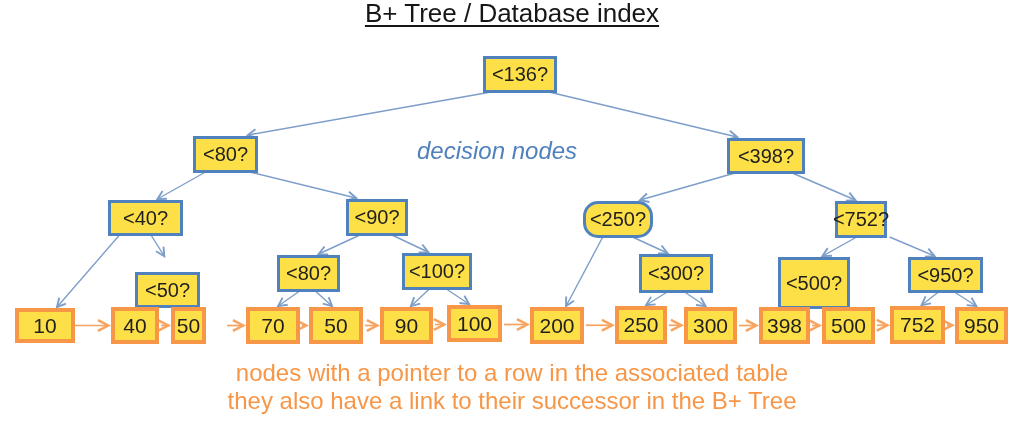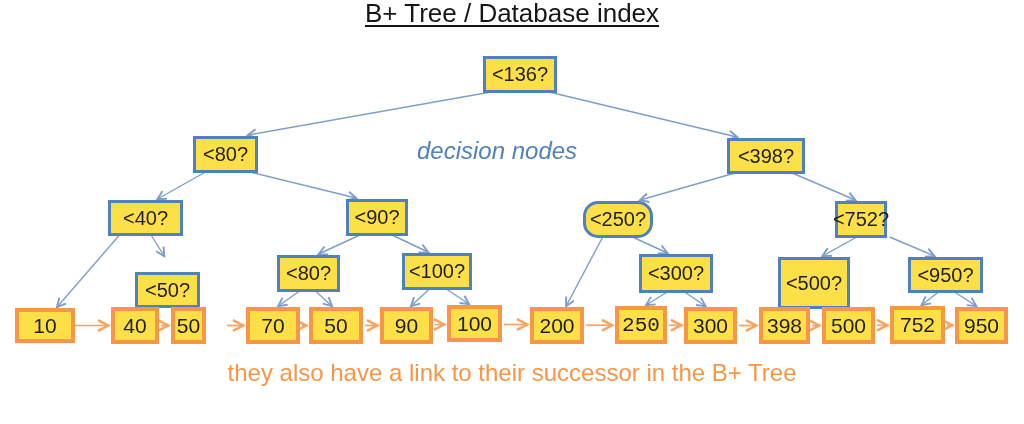--- a/index.html
+++ b/index.html
@@ -83,20 +83,21 @@
       <line x1="504" y1="324.5" x2="527" y2="324.5" class="edge-orange" marker-end="url(#arrow-orange)"></line>
       <line x1="586" y1="325.25" x2="612" y2="325.25" class="edge-orange" marker-end="url(#arrow-orange)"></line>
       <line x1="669" y1="325.25" x2="681" y2="325.25" class="edge-orange" marker-end="url(#arrow-orange)"></line>
       <line x1="739" y1="325.5" x2="756" y2="325.5" class="edge-orange" marker-end="url(#arrow-orange)"></line>
       <line x1="812" y1="325.5" x2="819" y2="325.5" class="edge-orange" marker-end="url(#arrow-orange)"></line>
       <line x1="877" y1="325.25" x2="887" y2="325.25" class="edge-orange" marker-end="url(#arrow-orange)"></line>
       <line x1="947" y1="325.25" x2="952" y2="325.25" class="edge-orange" marker-end="url(#arrow-orange)"></line>
     </svg>
 
   <div class="leaf-note">
+    <div>nodes with a pointer to a row in the associated table</div>
     <div>they also have a link to their successor in the B+ Tree</div>
   </div>
 <div class="node decision" style="left: 483px; top: 56px; width: 74px; height: 37px;">&lt;136?</div>
     <div class="node decision" style="left: 193px; top: 136px; width: 65px; height: 37px;">&lt;80?</div>
     <div class="node decision" style="left: 727px; top: 138px; width: 78px; height: 36px;">&lt;398?</div>
     <div class="node decision" style="left: 108px; top: 200px; width: 75px; height: 36px;">&lt;40?</div>
     <div class="node decision" style="left: 346px; top: 199px; width: 62px; height: 37px;">&lt;90?</div>
     <div class="node decision" style="left: 583px; top: 201px; width: 70px; height: 37px; border-radius: 15px;">&lt;250?</div>
     <div class="node decision" style="left: 835px; top: 201px; width: 52px; height: 37px;">&lt;752?</div>
     <div class="node decision" style="left: 135px; top: 272px; width: 65px; height: 36px;">&lt;50?</div>
@@ -106,19 +107,19 @@
     <div class="node decision" style="left: 778px; top: 257px; width: 72px; height: 52px;">&lt;500?</div>
     <div class="node decision" style="left: 908px; top: 257px; width: 75px; height: 36px;">&lt;950?</div>
     <div class="node leaf" style="left: 15px; top: 308px; width: 60px; height: 35px;">10</div>
     <div class="node leaf" style="left: 111px; top: 307px; width: 48px; height: 37px;">40</div>
     <div class="node leaf" style="left: 171px; top: 307px; width: 35px; height: 37px;">50</div>
     <div class="node leaf" style="left: 246px; top: 307px; width: 54px; height: 37px;">70</div>
     <div class="node leaf" style="left: 309px; top: 307px; width: 54px; height: 37px;">50</div>
     <div class="node leaf" style="left: 380px; top: 307px; width: 53px; height: 37px;">90</div>
     <div class="node leaf" style="left: 447px; top: 305px; width: 55px; height: 37px;">100</div>
     <div class="node leaf" style="left: 530px; top: 307px; width: 54px; height: 37px;">200</div>
-    <div class="node leaf" style="left: 615px; top: 306px; width: 52px; height: 38px; font-family: Liberation Mono, monospace;">250</div>
+    <div class="node leaf" style="left: 615px; top: 306px; width: 52px; height: 38px;">250</div>
     <div class="node leaf" style="left: 684px; top: 307px; width: 53px; height: 37px;">300</div>
     <div class="node leaf" style="left: 759px; top: 307px; width: 51px; height: 37px;">398</div>
     <div class="node leaf" style="left: 822px; top: 307px; width: 53px; height: 37px;">500</div>
     <div class="node leaf" style="left: 890px; top: 306px; width: 55px; height: 38px;">752</div>
     <div class="node leaf" style="left: 955px; top: 307px; width: 53px; height: 37px;">950</div>
   </div>
 
 </body></html>

